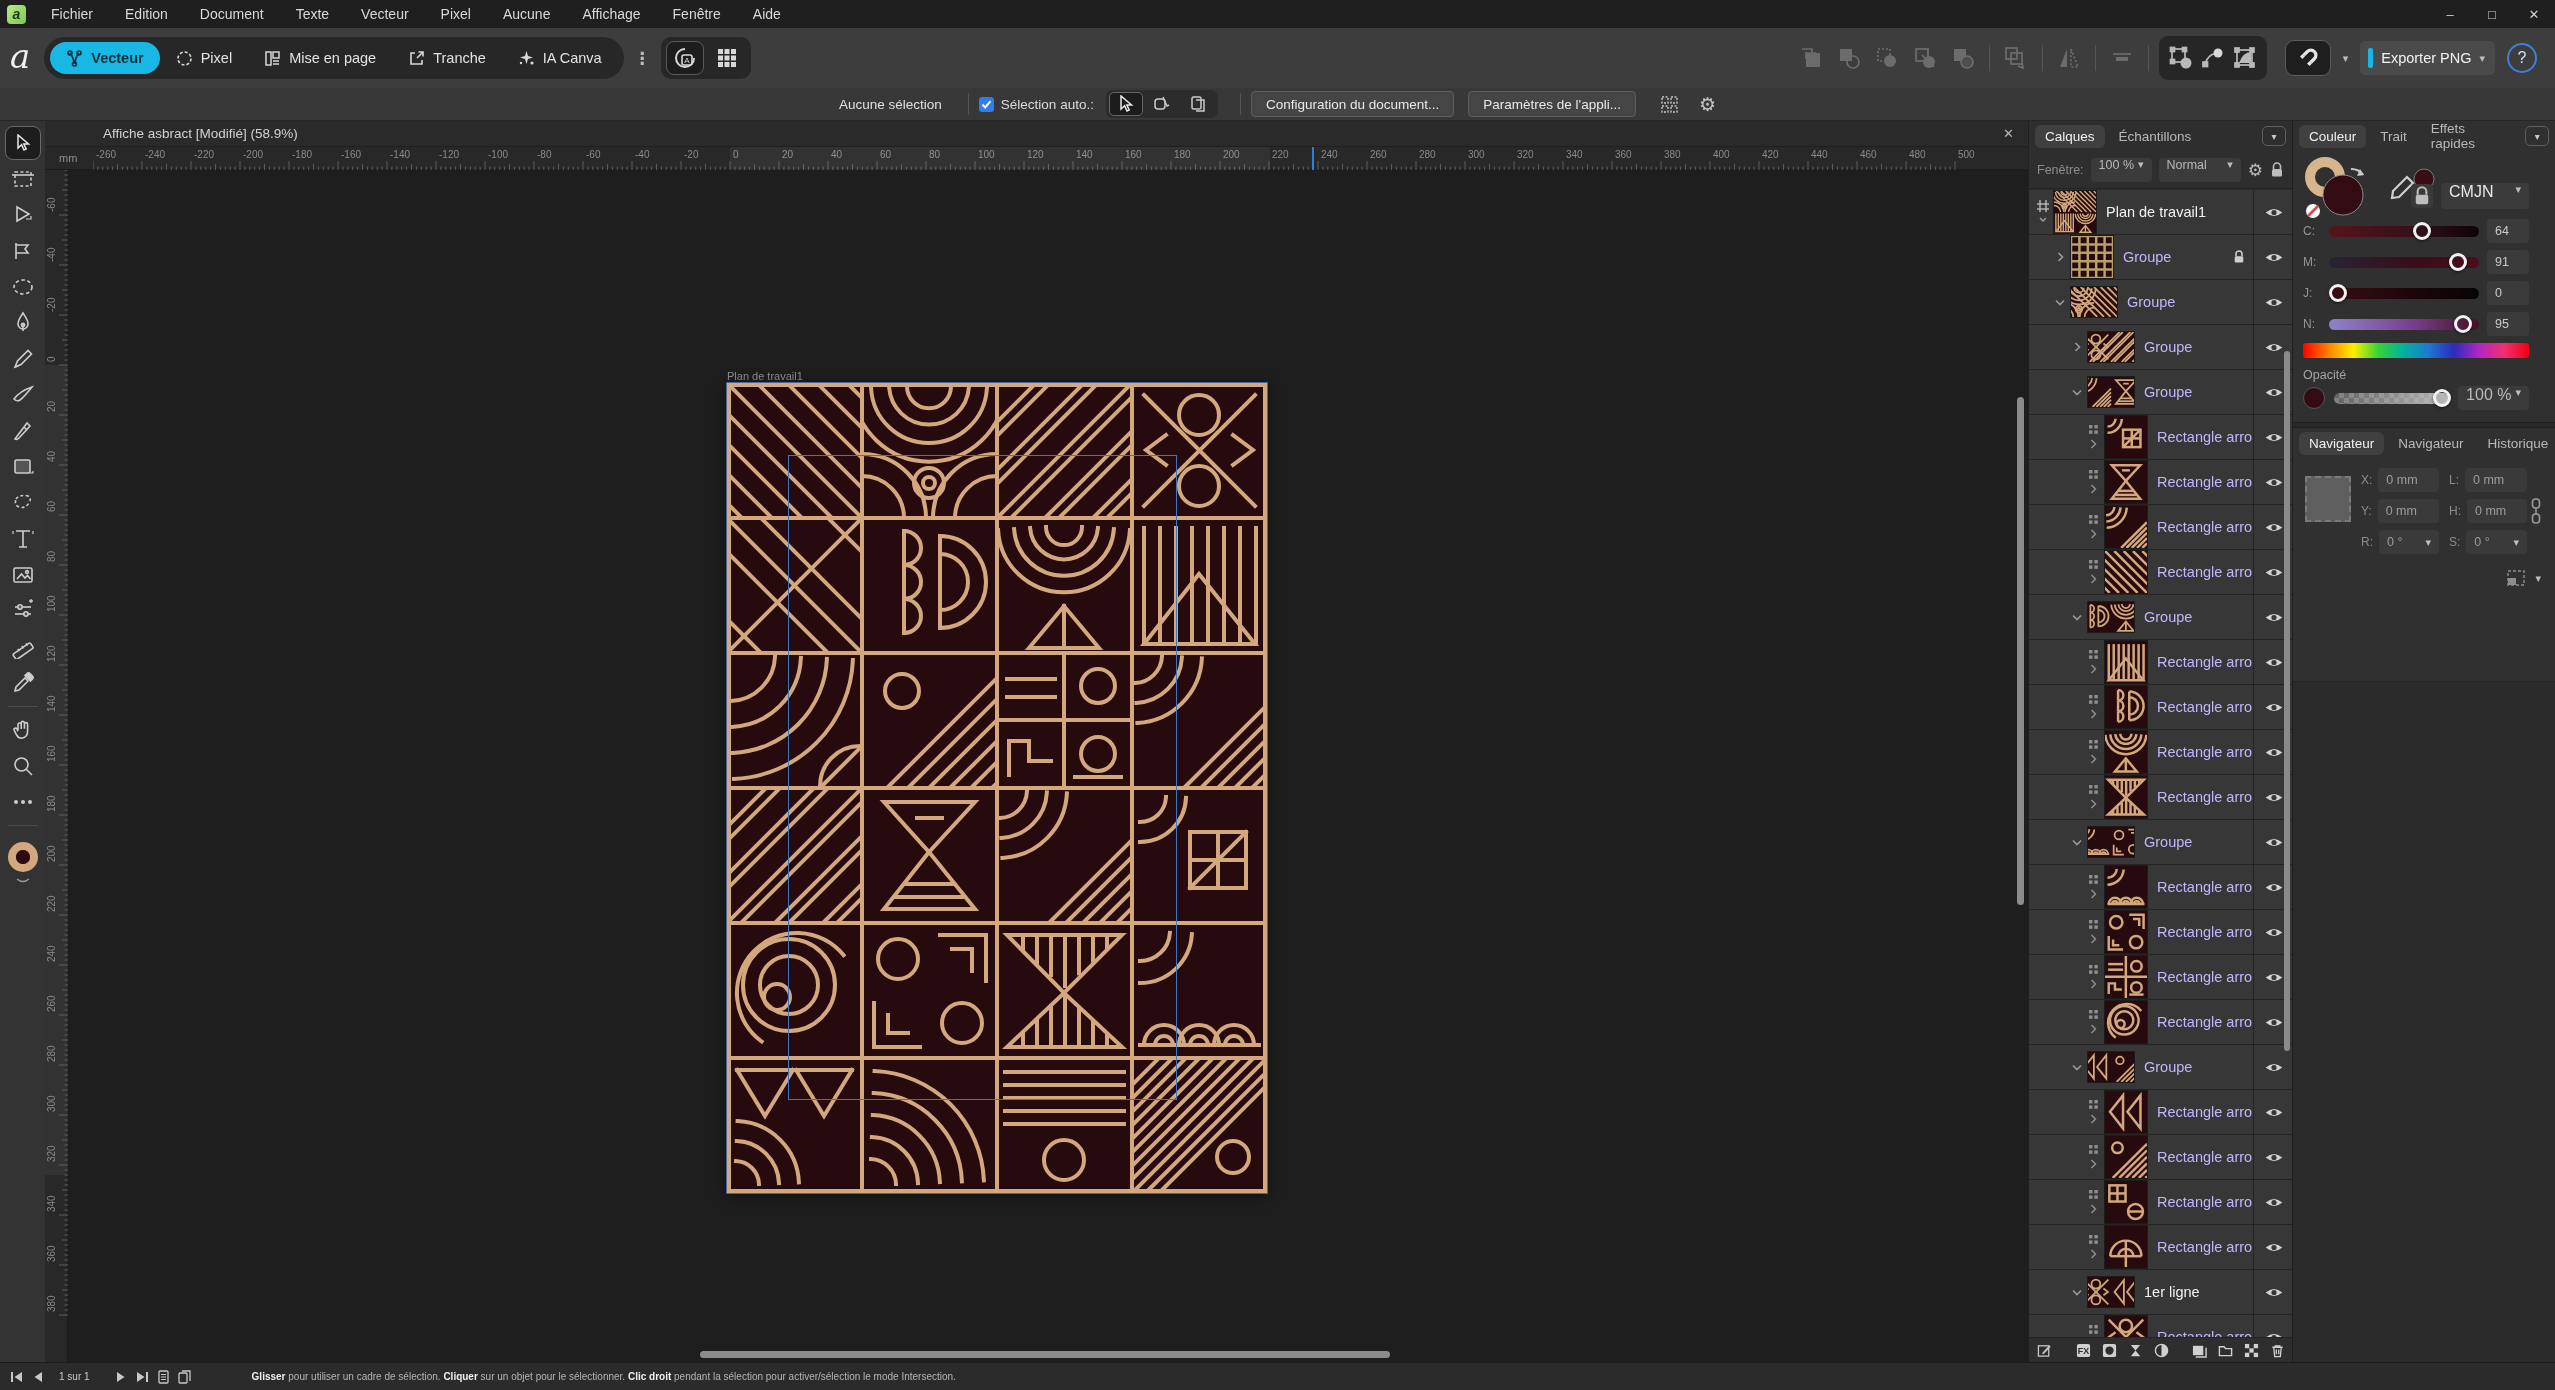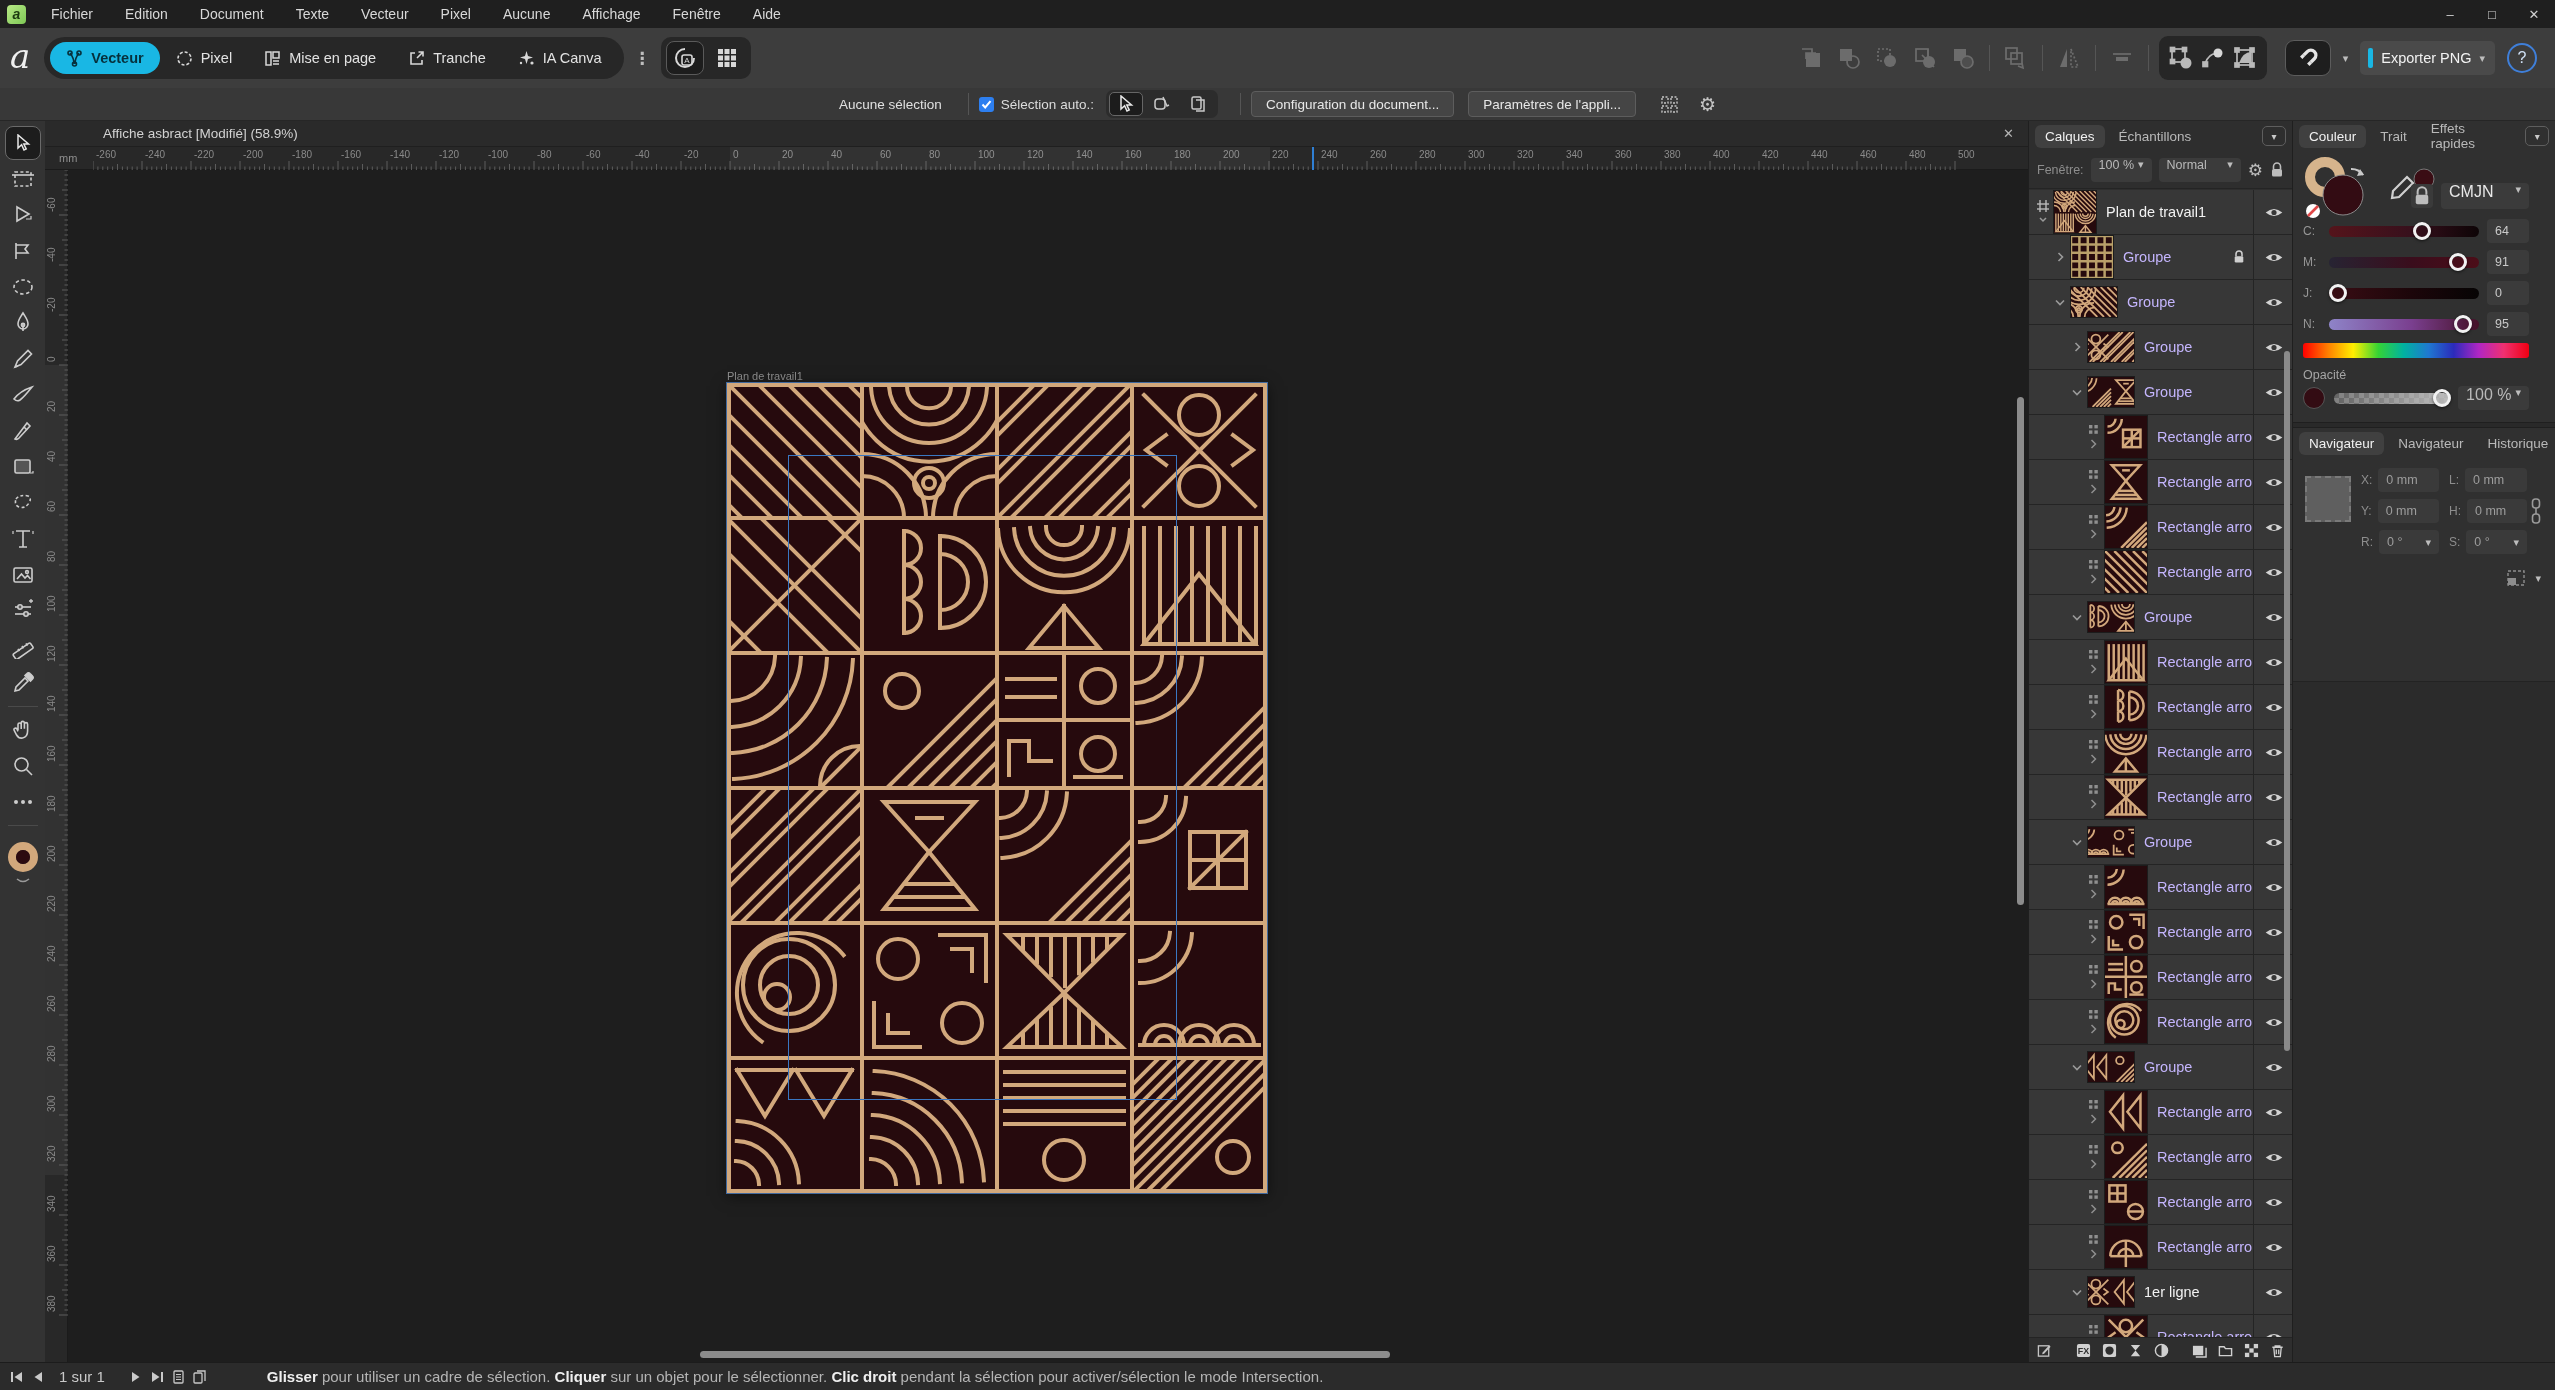--- a/index.html
+++ b/index.html
@@ -145,21 +145,21 @@
   .tfield { display:flex; align-items:center; gap:6px; font-size:12px; color:#8d8d8d; }
   .tfield .fbox { flex:1; height:24px; background:#3a3a3a; border-radius:4px; color:#9d9d9d;
     font-size:12.5px; display:flex; align-items:center; padding:0 8px; }
   .tfield .fbox .chev { margin-left:auto; }
   .linkcol { width:18px; display:flex; align-items:center; justify-content:center; color:#8d8d8d; }
   .shearrow { display:flex; justify-content:flex-end; align-items:center; gap:8px; padding:2px 14px 10px 0; color:#9d9d9d; }
   .emptypanel { position:absolute; left:0; top:560px; width:263px; height:681px; background:#2b2b2b; border-top:1px solid #232323; }
 
   
   .statusbar { position:absolute; left:0; top:1362px; width:2555px; height:28px; background:#2b2b2b;
-    border-top:1px solid #1c1c1c; display:flex; align-items:center; font-size:15px; color:#b5b5b5; }
+    border-top:1px solid #1c1c1c; display:flex; align-items:center; font-size:10px; color:#b5b5b5; }
   .navics { display:flex; align-items:center; gap:9px; margin-left:10px; }
   .pageinfo { margin:0 14px; color:#c9c9c9; }
   .hint { margin-left:60px; }
   .hint b { color:#efefef; }
   svg { display:block; }
 </style>
 </head>
 <body>
 
 <div class="app">

